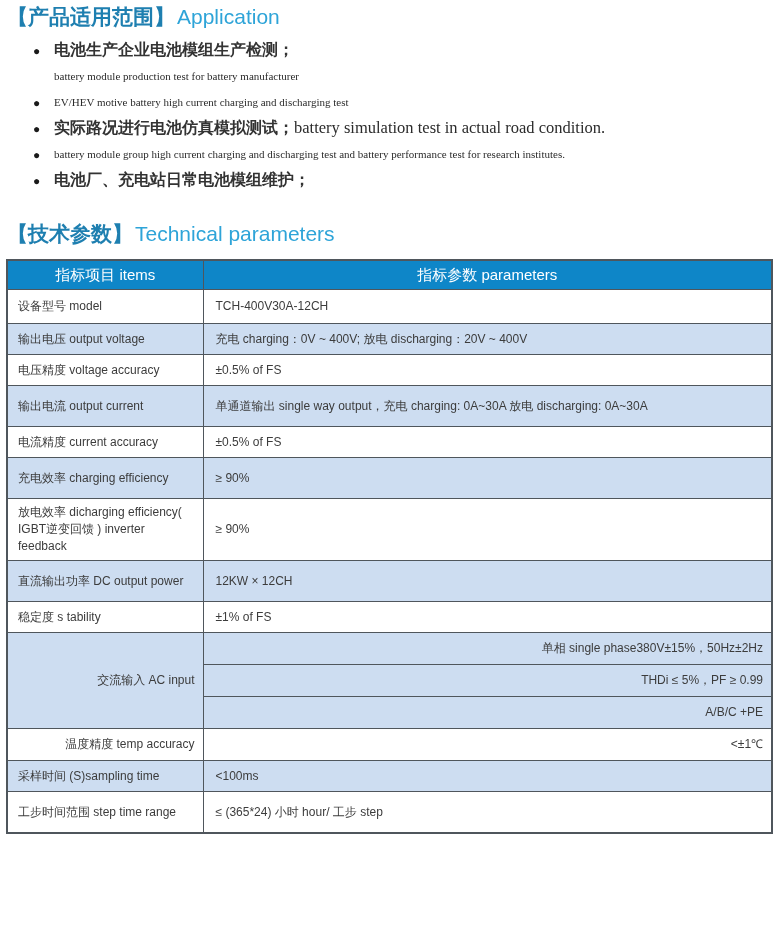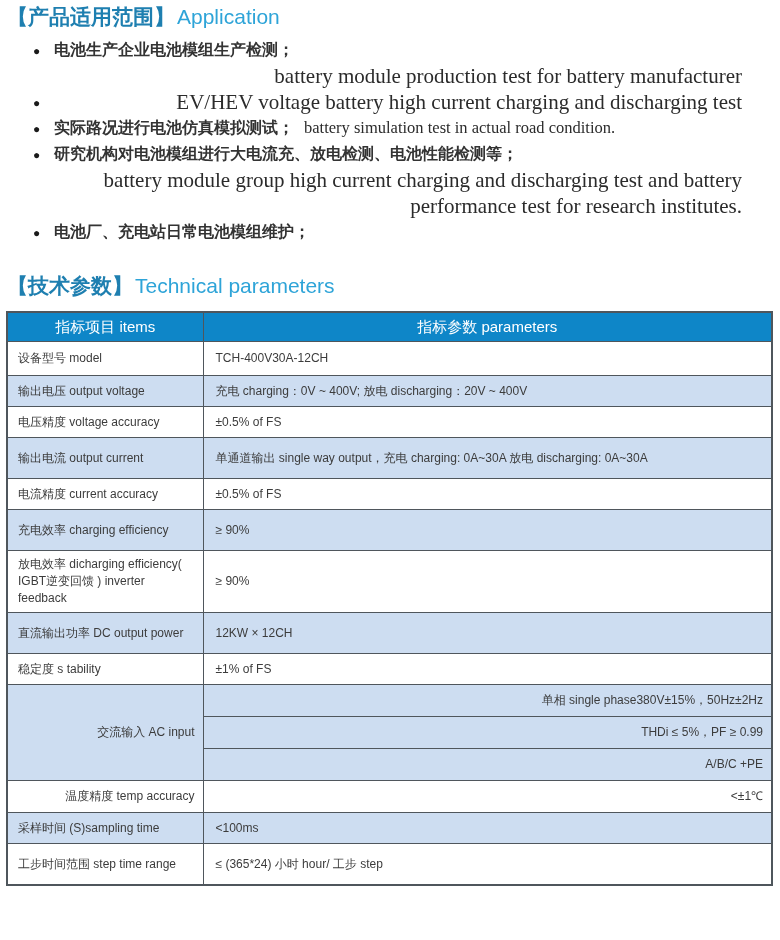--- a/index.html
+++ b/index.html
@@ -38,28 +38,27 @@
   .bullets{margin:2px 0 0 27px;}
   .bullet{position:relative;padding-left:21px;}
   .bullet .marker{
     position:absolute;left:0;top:1px;
     font-size:12px;color:#1a1a1a;line-height:26px;
   }
   .bullet-line{line-height:26px;font-size:16px;font-weight:bold;color:#333;}
   .en-inline{
     font-family:"Liberation Serif",serif;
     font-weight:normal;font-size:16.5px;color:#2b2b2b;
-    margin-left:10px;
+    margin-left:0;
   }
   .en-line{
     font-family:"Liberation Serif",serif;
-    font-size:21px;color:#2b2b2b;
+    font-size:11px;color:#2b2b2b;
     line-height:26px;
     max-width:688px;
-    text-align:right;
   }
 
   
   table.params-table{
     border-collapse:collapse;
     width:767px;
     margin:12px 0 0 0;
     table-layout:fixed;
     border:2px solid var(--table-border);
   }
@@ -101,31 +100,30 @@
   <div class="bullets">
 
     <div class="bullet">
       <span class="marker">●</span>
       <div class="bullet-line">电池生产企业电池模组生产检测；</div>
       <div class="en-line">battery module production test for battery manufacturer</div>
     </div>
 
     <div class="bullet">
       <span class="marker">●</span>
-      <div class="en-line">EV/HEV voltage battery high current charging and discharging test</div>
+      <div class="en-line">EV/HEV motive battery high current charging and discharging test</div>
     </div>
 
     <div class="bullet">
       <span class="marker">●</span>
       <div class="bullet-line"><span>实际路况进行电池仿真模拟测试；</span><span class="en-inline">battery simulation test in actual road condition.</span></div>
     </div>
 
     <div class="bullet">
       <span class="marker">●</span>
-      <div class="bullet-line">研究机构对电池模组进行大电流充、放电检测、电池性能检测等；</div>
       <div class="en-line">battery module group high current charging and discharging test and battery performance test for research institutes.</div>
     </div>
 
     <div class="bullet">
       <span class="marker">●</span>
       <div class="bullet-line">电池厂、充电站日常电池模组维护；</div>
     </div>
 
   </div>
 

